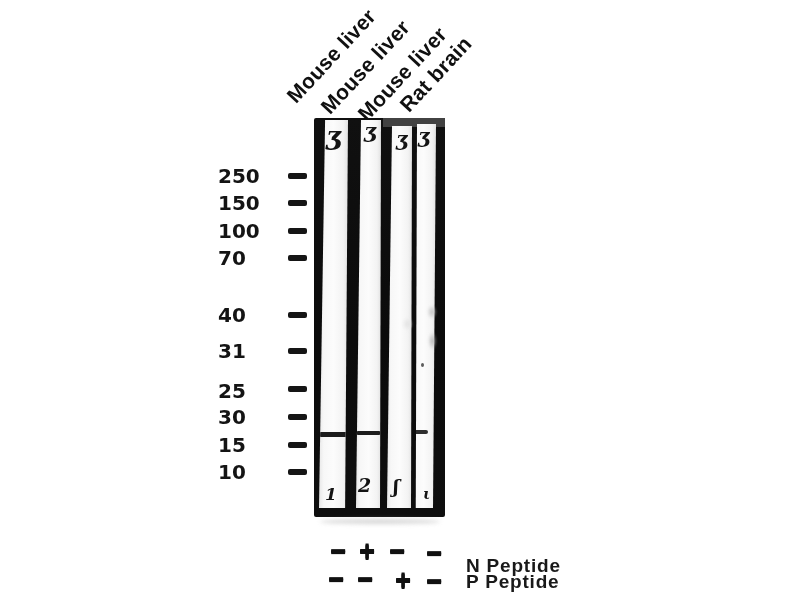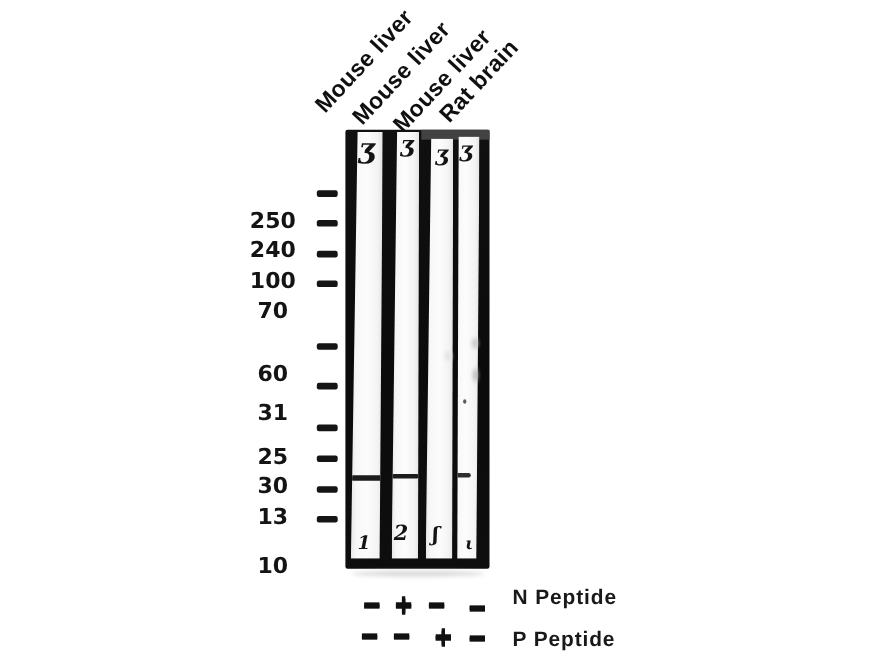--- a/index.html
+++ b/index.html
@@ -10,23 +10,23 @@
   }
   
   .lane-label{
     position:absolute;white-space:nowrap;
     font-size:21px;font-weight:600;color:#101010;letter-spacing:.3px;
     height:22px;line-height:22px;
     transform:rotate(-47deg);transform-origin:0 100%;
   }
   
   .mw-num{
-    position:absolute;left:218px;width:60px;text-align:center;
+    position:absolute;left:218px;width:60px;text-align:left;
     font-family:"DejaVu Sans",sans-serif;font-size:20px;font-weight:bold;
-    color:#141414;line-height:22px;margin-top:24px;
+    color:#141414;line-height:22px;
   }
   .mw-dash{
     position:absolute;left:288px;width:19px;height:6px;
     background:#151515;border-radius:2px;
   }
   
   .blot{
     position:absolute;left:314px;top:118px;width:131px;height:399px;
     background:linear-gradient(180deg,#101010 0%,#0b0b0b 55%,#0e0e0e 100%);
     border-radius:2px;
@@ -72,29 +72,29 @@
 </head>
 <body>
 
 <div class="lane-label" style="left:299px;top:85px">Mouse liver</div>
 <div class="lane-label" style="left:333px;top:96px">Mouse liver</div>
 <div class="lane-label" style="left:370px;top:103px">Mouse liver</div>
 <div class="lane-label" style="left:412px;top:94px">Rat brain</div>
 
 <div>
   <span class="mw-num" style="top:165px">250</span>
-  <span class="mw-num" style="top:192px">240</span>
+  <span class="mw-num" style="top:192px">150</span>
   <span class="mw-num" style="top:220px">100</span>
   <span class="mw-num" style="top:247px">70</span>
-  <span class="mw-num" style="top:304px">60</span>
+  <span class="mw-num" style="top:304px">40</span>
   <span class="mw-num" style="top:340px">31</span>
   <span class="mw-num" style="top:380px">25</span>
   <span class="mw-num" style="top:406px">30</span>
-  <span class="mw-num" style="top:434px">13</span>
-  <span class="mw-num" style="top:479px">10</span>
+  <span class="mw-num" style="top:434px">15</span>
+  <span class="mw-num" style="top:461px">10</span>
 
   <div class="mw-dash" style="top:173px"></div>
   <div class="mw-dash" style="top:200px"></div>
   <div class="mw-dash" style="top:228px"></div>
   <div class="mw-dash" style="top:255px"></div>
   <div class="mw-dash" style="top:312px"></div>
   <div class="mw-dash" style="top:348px"></div>
   <div class="mw-dash" style="top:386px"></div>
   <div class="mw-dash" style="top:414px"></div>
   <div class="mw-dash" style="top:442px"></div>
@@ -138,15 +138,15 @@
   <span class="sym" style="left:338px;top:551px">−</span>
   <span class="sym" style="left:367px;top:551px">+</span>
   <span class="sym" style="left:397px;top:551px">−</span>
   <span class="sym" style="left:434px;top:553px">−</span>
 
   <span class="sym" style="left:336px;top:579px">−</span>
   <span class="sym" style="left:365px;top:579px">−</span>
   <span class="sym" style="left:403px;top:580px">+</span>
   <span class="sym" style="left:434px;top:581px">−</span>
 
-  <div class="pep-label" style="top:534px">N Peptide</div>
+  <div class="pep-label" style="top:556px">N Peptide</div>
   <div class="pep-label" style="top:572px">P Peptide</div>
 </div>
 
 </body></html>

